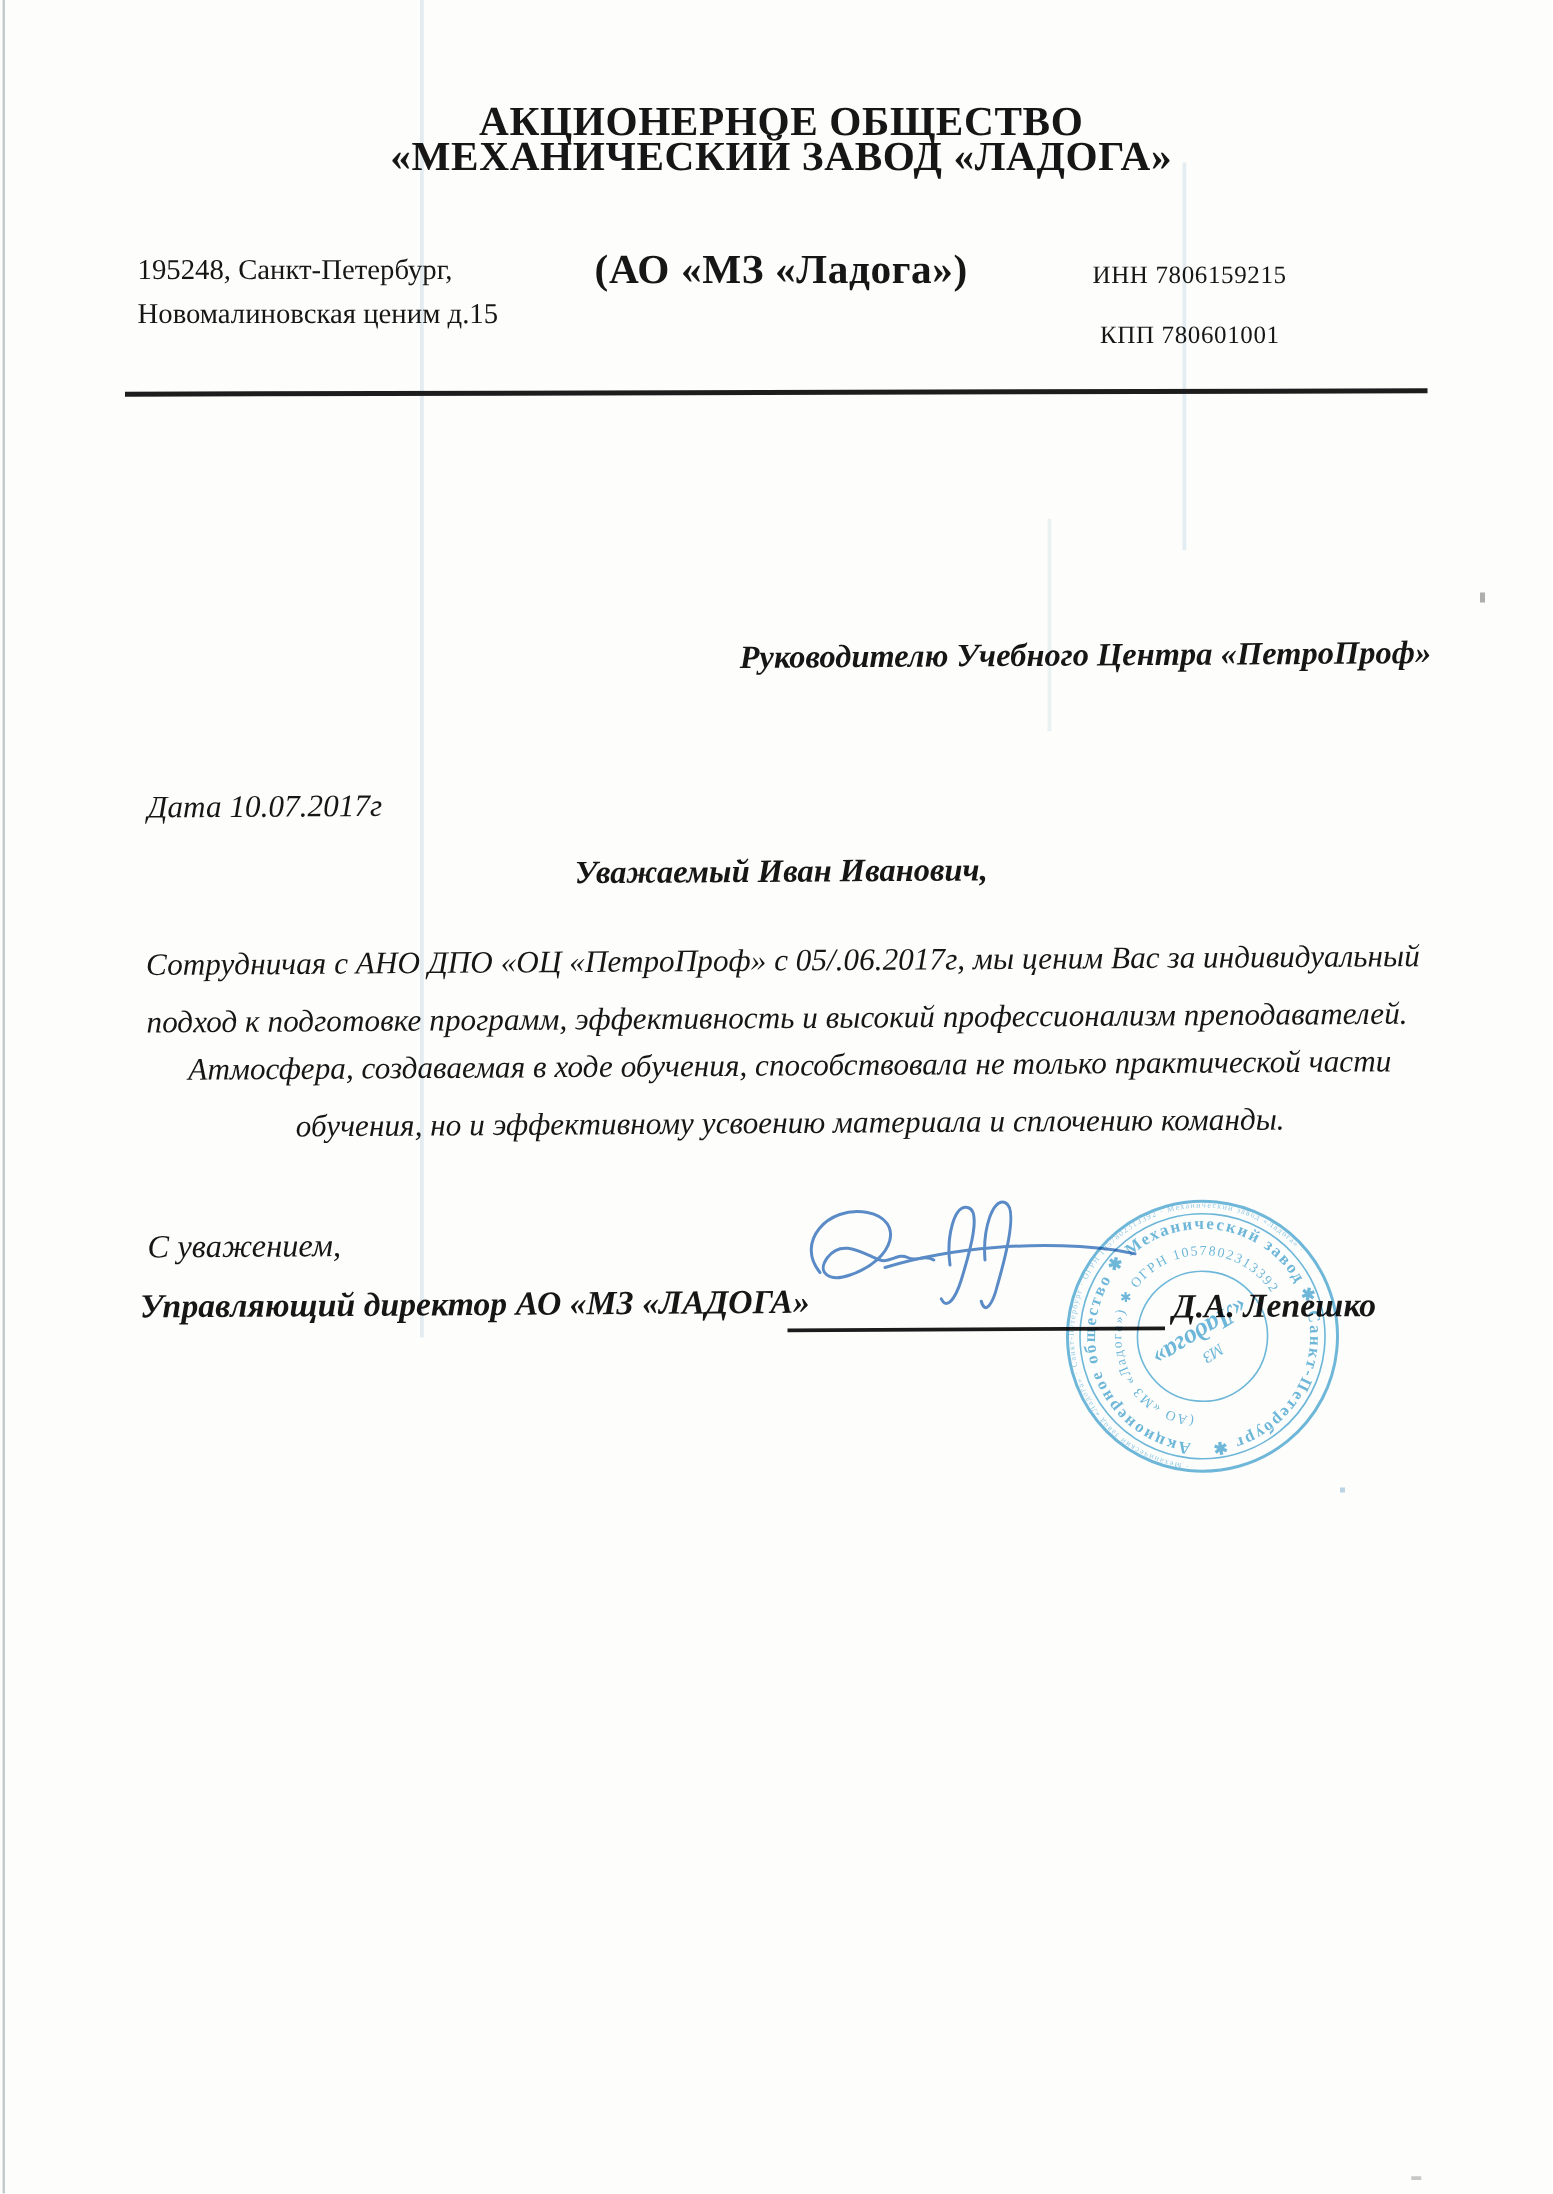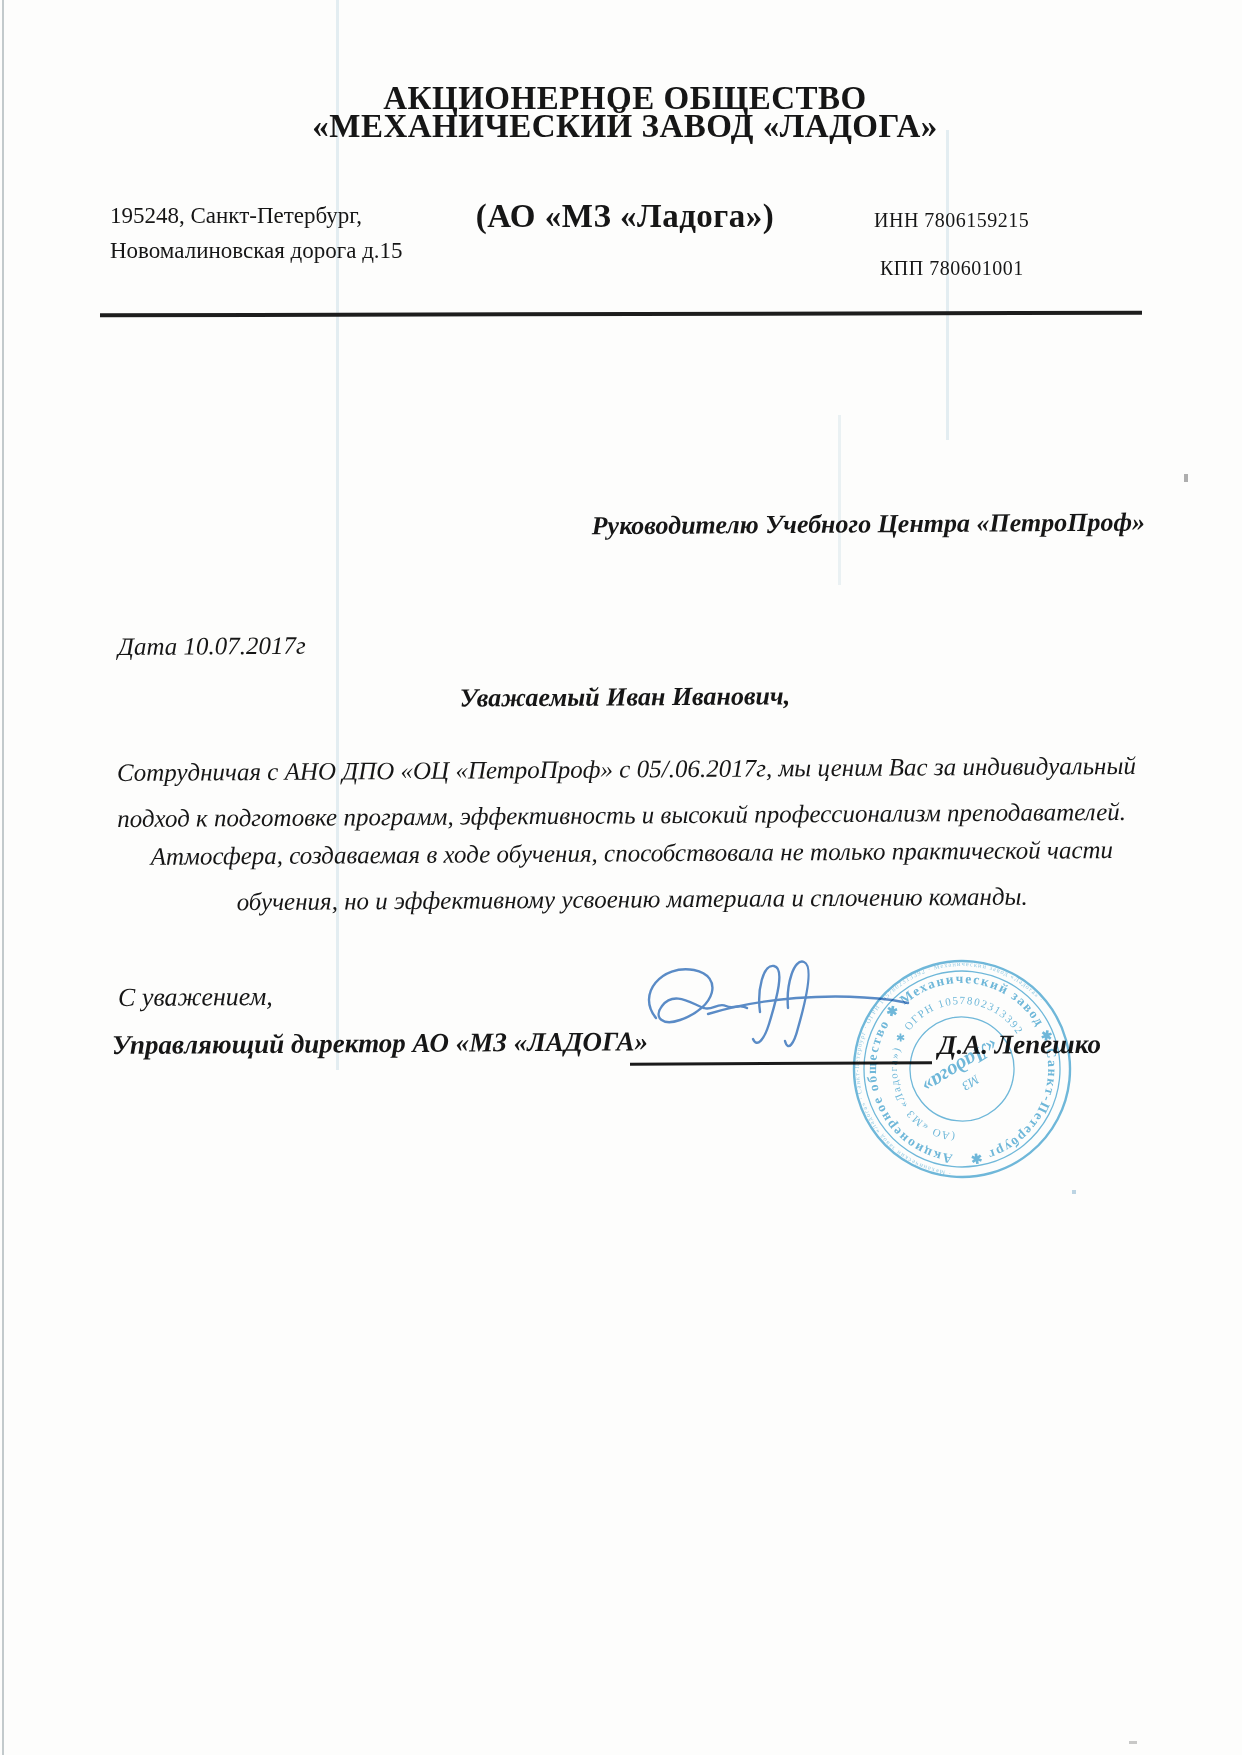--- a/index.html
+++ b/index.html
@@ -61,21 +61,21 @@
   <div class="speck speck2"></div>
   <div class="speck speck3"></div>
 
   <header>
     <div class="abs org-line org-l1">АКЦИОНЕРНОЕ ОБЩЕСТВО</div>
     <div class="abs org-line org-l2">«МЕХАНИЧЕСКИЙ ЗАВОД «ЛАДОГА»</div>
     <div class="abs org-line org-l3">(АО «МЗ «Ладога»)</div>
 
     <div class="abs addr">
       <div>195248, Санкт-Петербург,</div>
-      <div>Новомалиновская дорога д.15</div>
+      <div>Новомалиновская ценим д.15</div>
     </div>
 
     <div class="abs tax inn">ИНН 7806159215</div>
     <div class="abs tax kpp">КПП 780601001</div>
 
     <div class="rule abs"></div>
   </header>
 
   <main>
     <div class="abs recipient skew">Руководителю Учебного Центра «ПетроПроф»</div>

